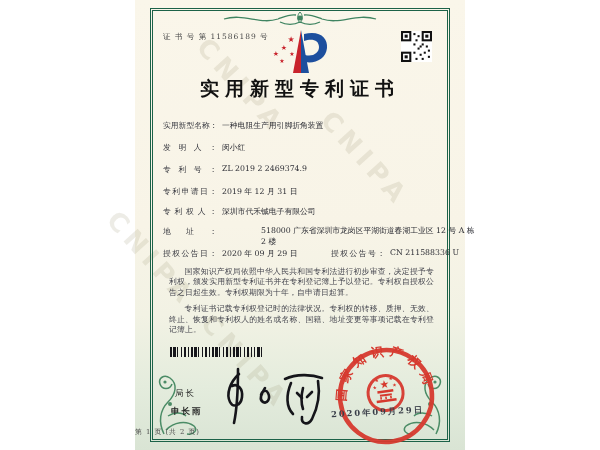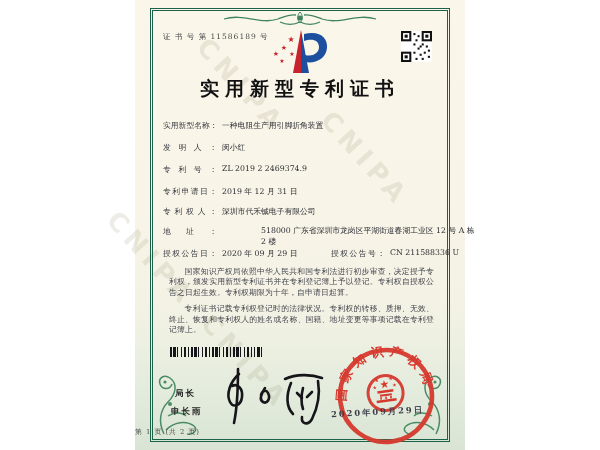--- a/index.html
+++ b/index.html
@@ -29,21 +29,21 @@
   .row{position:absolute;left:28px;width:278px;font-size:7.8px;color:#33343c;white-space:nowrap;}
   .lab{display:inline-block;width:54px;text-align:justify;text-align-last:justify;vertical-align:top;color:#3a3b42;}
   .val{display:inline-block;margin-left:5px;vertical-align:top;color:#2e2f36;}
   .addr-val{white-space:normal;width:214px;line-height:10.5px;margin-left:44px;}
   .grant2{position:absolute;left:168px;top:0;}
   .paras{position:absolute;left:28px;top:261px;width:277px;font-size:7.8px;
     line-height:10.4px;color:#44454e;letter-spacing:0.2px;text-align:justify;}
   .paras p{margin:6px;text-indent:2em;}
   .barcode{position:absolute;left:35px;top:347px;width:93px;height:10px;
     background:repeating-linear-gradient(90deg,#16161b 0 1.5px,rgba(0,0,0,0) 1.5px 3px,#16161b 3px 5.5px,rgba(0,0,0,0) 5.5px 7px,#16161b 7px 8px,rgba(0,0,0,0) 8px 10.5px);}
-  .sig-title{position:absolute;left:40px;top:388px;font-size:8.5px;font-weight:700;color:#222;letter-spacing:2px;}
+  .sig-title{position:absolute;left:40px;top:388px;font-size:8.5px;font-weight:400;color:#222;letter-spacing:2px;}
   .sig-name{position:absolute;left:36px;top:406px;font-size:8.5px;font-weight:600;color:#222;letter-spacing:2px;}
   .sig-hand{position:absolute;left:80px;top:366px;width:130px;height:62px;}
   .seal{position:absolute;left:199px;top:344px;width:104px;height:104px;transform:rotate(-8deg);}
   .seal-date{position:absolute;left:196px;top:406px;width:120px;font-size:8.3px;font-weight:600;
     color:#3a3f49;letter-spacing:2px;transform:rotate(-3deg);white-space:nowrap;}
   .footer{position:absolute;left:0;top:427px;width:100%;text-align:left;font-size:6.8px;color:#4a4a4a;letter-spacing:1px;}
   .orn-top{position:absolute;left:50%;top:-1px;transform:translateX(-50%);}
   .fl-bl{position:absolute;left:3px;bottom:3px;}
   .fl-br{position:absolute;right:3px;bottom:3px;transform:scaleX(-1);}
 </style>

